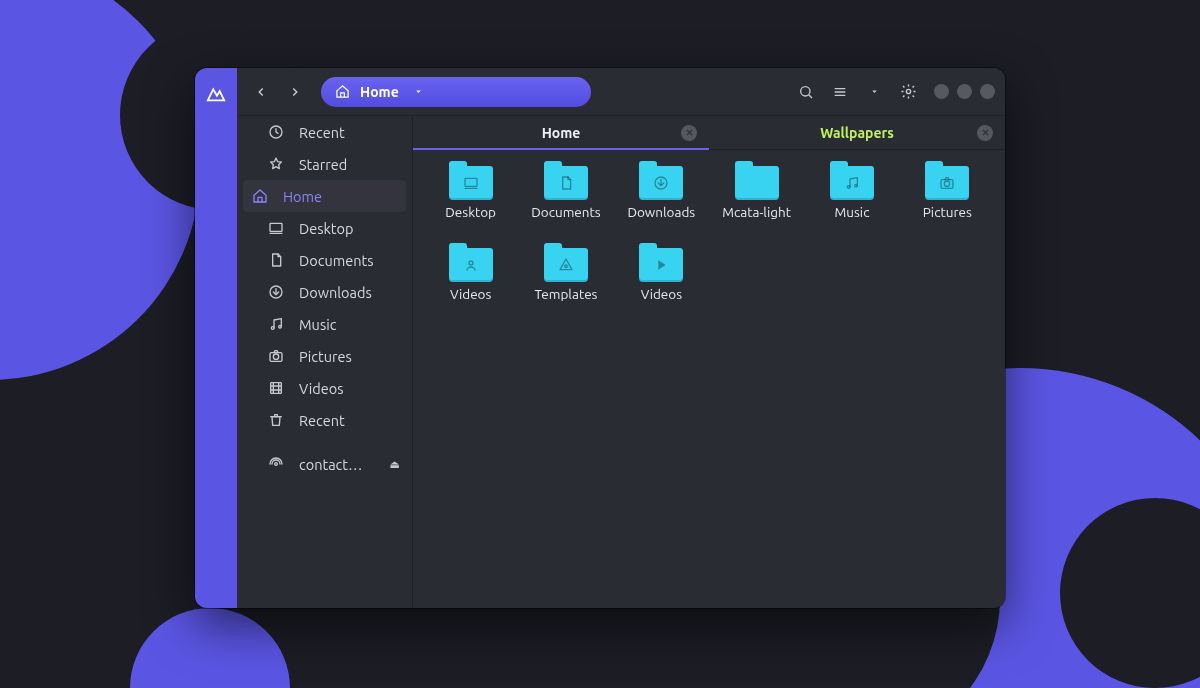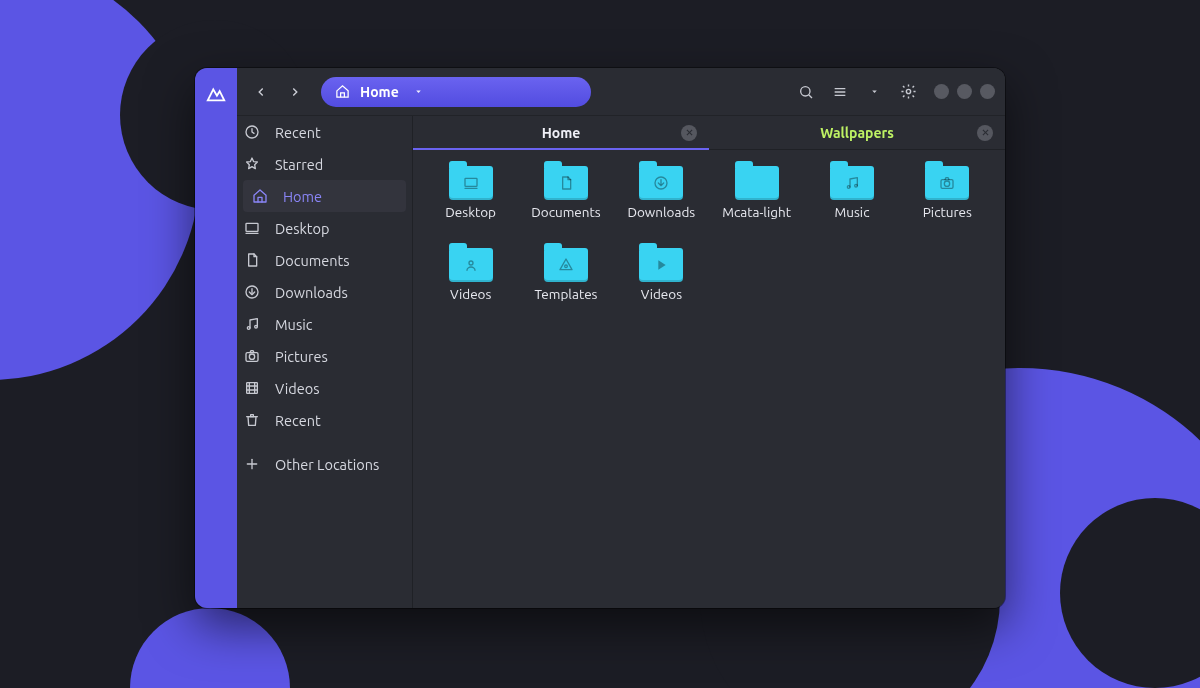--- a/index.html
+++ b/index.html
@@ -43,21 +43,21 @@
   background:#2a2c33;
   border-right:1px solid rgba(0,0,0,.25);
   padding-top:48px;
   font-size:14.5px;
   color:#d6d8e0;
 }
 .side-item {
   display:flex; align-items:center;
   gap:14px;
   height:32px;
-  padding-left:6px;
+  padding-left:30px;
   cursor:pointer;
 }
 .side-item.selected { background:#33343d; color:#8a85f7; border-radius:4px; margin:0 6px; padding-left:8px;}
 .side-item.mt { margin-top:12px; }
 .side-item .ic { width:18px; display:flex; justify-content:center; color:#c7c9d1;}
 .side-item.selected .ic { color:#8a85f7; }
 .side-item .lbl { flex:1; white-space:nowrap; overflow:hidden; text-overflow:ellipsis; }
 .eject { margin-right:12px; color:#c7c9d1;font-size:11px;}
 
 
@@ -267,25 +267,27 @@
             <path d="M6 7h12l-1 13H7z"></path>
             <path d="M4 7h16"></path>
             <path d="M10 4h4v3h-4z"></path>
           </svg>
         </span>
         <span class="lbl">Recent</span>
       </div>
       <div class="side-item mt">
         <span class="ic">
           <svg width="16" height="16" viewBox="0 0 24 24" fill="none" stroke="currentColor" stroke-width="2" stroke-linecap="round" stroke-linejoin="round">
-            <line x1="12" y1="5" x2="12" y2="19"></line>
-            <line x1="5" y1="12" x2="19" y2="12"></line>
-          </svg>
-        </span>
-        <span class="lbl">Other Locations</span>
+            <circle cx="12" cy="12" r="2"></circle>
+            <path d="M6 12a6 6 0 0 1 12 0"></path>
+            <path d="M3 12a9 9 0 0 1 18 0"></path>
+          </svg>
+        </span>
+        <span class="lbl">contact@…</span>
+        <span class="eject">⏏</span>
       </div>
     </div>
 
   <div class="main">
 
     <div class="headerbar">
       <div class="navbtn">
         <svg width="14" height="14" viewBox="0 0 24 24" fill="none" stroke="currentColor" stroke-width="2.5">
             <polyline points="15 18 9 12 15 6"></polyline>
           </svg>

